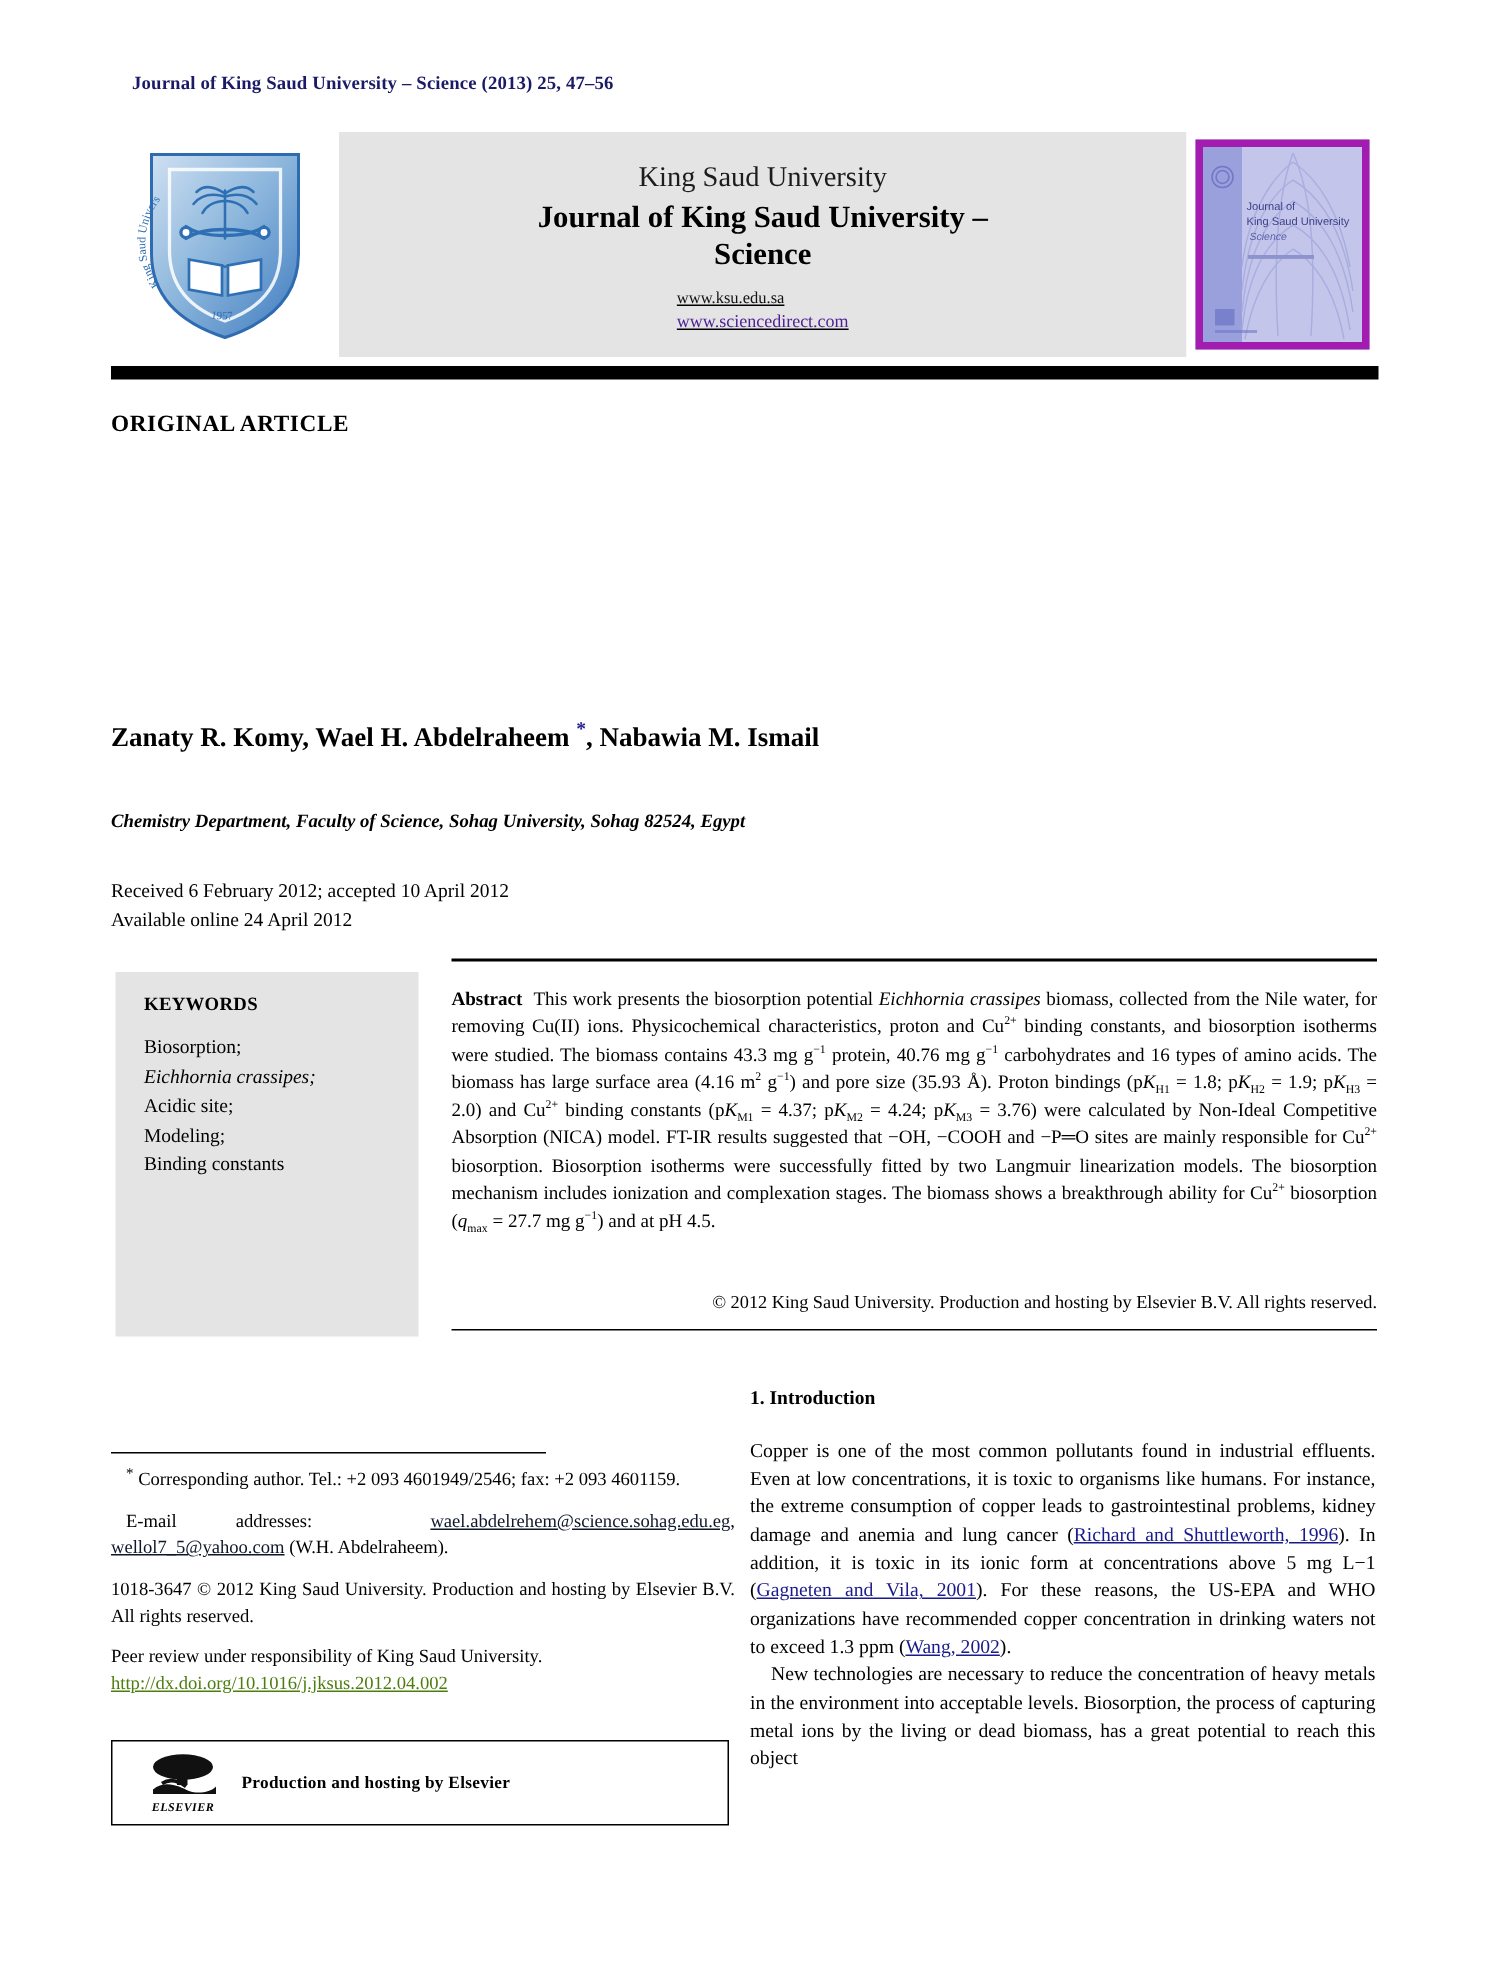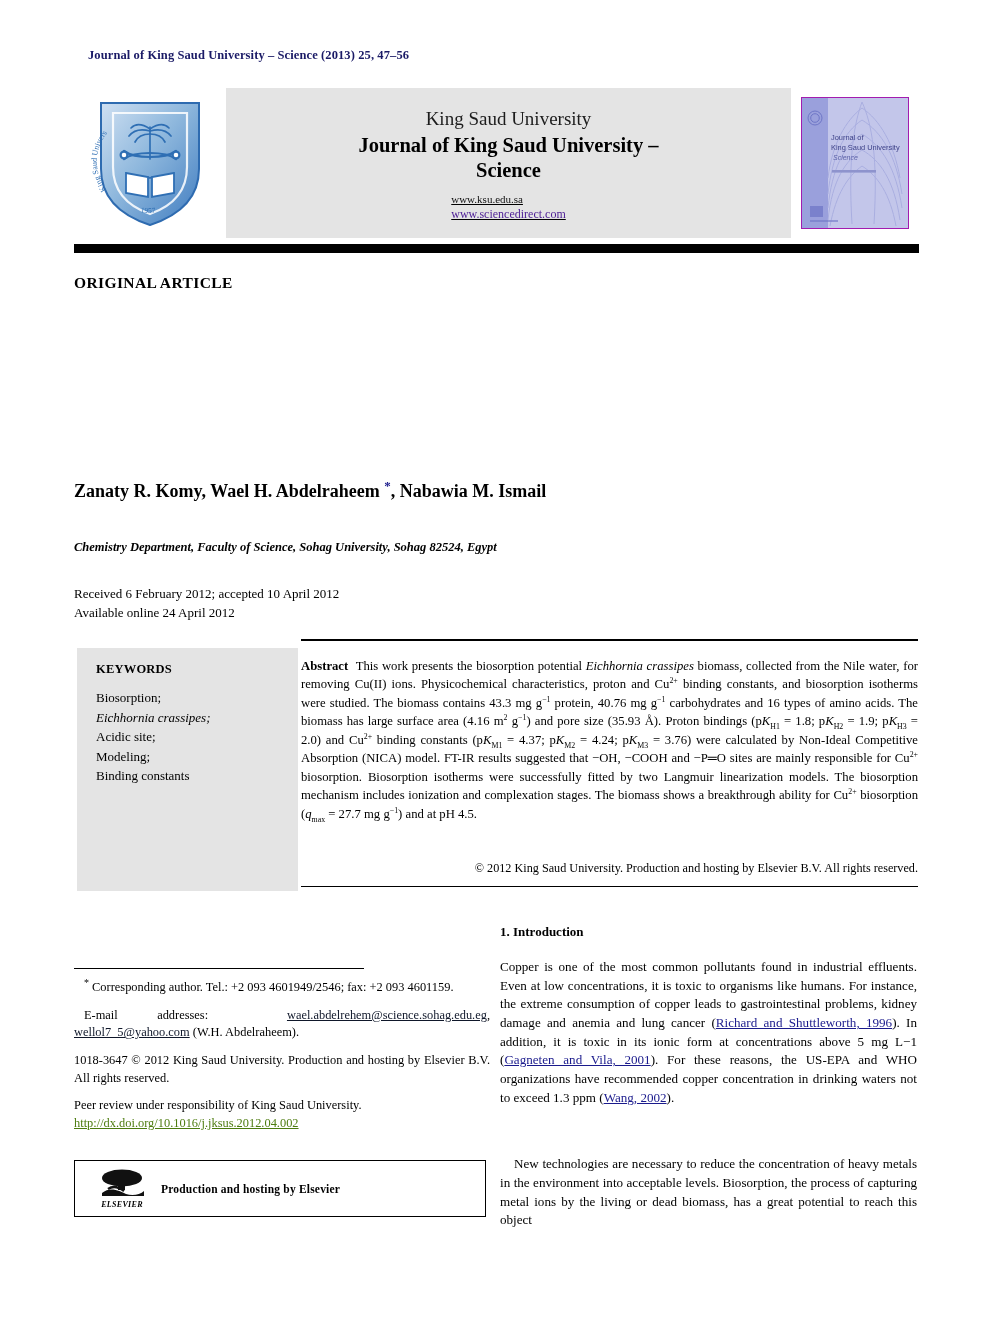--- a/index.html
+++ b/index.html
@@ -41,21 +41,21 @@
   .jb-line2{font-size:20.5px;font-weight:bold;line-height:1.18;text-align:center;}
   .jb-urls{margin-top:11px;line-height:1.25;text-decoration:underline;}
   .jb-urls .u1{font-size:11px;color:#111;}
   .jb-urls .u2{font-size:12px;color:#4c1d95;}
   .cover-box{
     width:128px;flex:0 0 128px;background:#fff;
     display:flex;align-items:center;justify-content:center;
   }
   .cover{
     width:106px;height:130px;position:relative;overflow:hidden;
-    background:#b6b9e4;border:1px solid #a21caf;
+    background:#b6b9e4;border:5px solid #a21caf;
   }
 
   
   .blackbar{position:absolute;left:74px;top:244px;width:845px;height:9px;background:#000;}
 
   
   .arttype{
     position:absolute;left:74px;top:274px;
     font-size:15.5px;font-weight:bold;letter-spacing:.4px;
   }
@@ -84,21 +84,21 @@
     position:absolute;left:74px;top:585px;width:840px;
     font-size:13px;line-height:1.45;
   }
 
   
   .rule-top{position:absolute;left:301px;top:639px;width:617px;height:2px;background:#000;}
   .rule-bot{position:absolute;left:301px;top:886px;width:617px;height:1px;background:#000;}
 
   
   .kwbox{
-    position:absolute;left:77px;top:648px;width:221px;height:243px;
+    position:absolute;left:77px;top:648px;width:202px;height:243px;
     background:#e4e4e4;
   }
   .kwbox .inner{padding:14px 0 0 19px;}
   .kw-title{font-size:12.5px;font-weight:bold;letter-spacing:.2px;margin-bottom:11px;}
   .kw-list{font-size:13px;line-height:1.50;}
   .kw-list .it{font-style:italic;}
 
   
   .abstract{
     position:absolute;left:301px;top:657px;width:617px;
@@ -136,21 +136,21 @@
   
   .sec-h{
     position:absolute;left:500px;top:924px;
     font-size:13px;font-weight:bold;
   }
   .intro{
     position:absolute;left:500px;top:958px;width:417px;
     font-size:13.1px;line-height:1.425;text-align:justify;
   }
   .intro p{margin:0;}
-  .intro p + p{text-indent:14px;margin-top:48px;}
+  .intro p + p{text-indent:14px;}
   .intro .ref{color:#1a1a8c;}
 </style>
 </head>
 <body>
 
 <div class="page">
 
   <div class="runhead">Journal of King Saud University – Science (2013) 25, 47–56</div>
 
   <div class="masthead">

